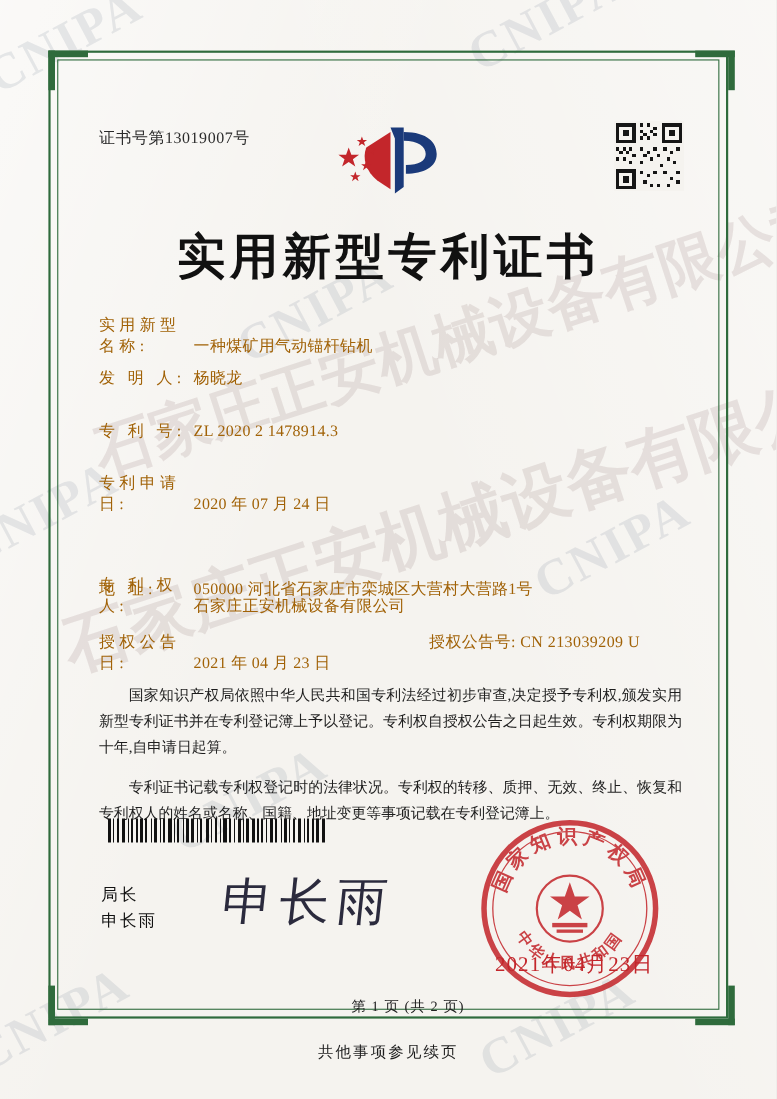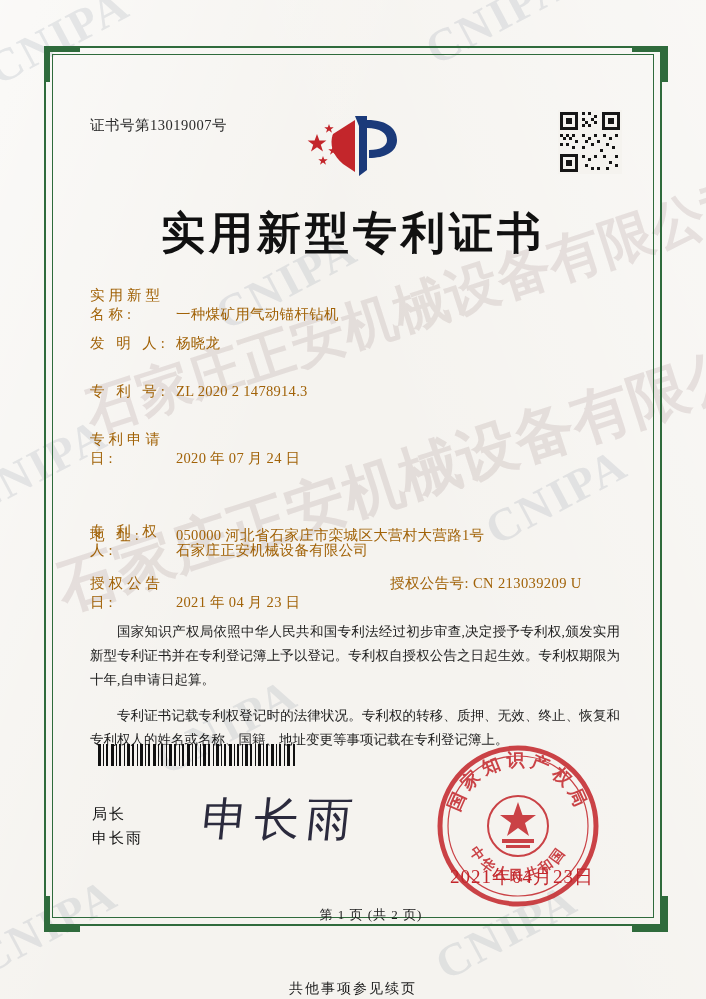--- a/index.html
+++ b/index.html
@@ -241,21 +241,21 @@
     font-size: 13px;
     color: #222;
     letter-spacing: 1px;
     padding-left: 36px;
   }
 
   #footer-note {
     position: absolute;
     left: 0;
     right: 0;
-    top: 980px;
+    top: 948px;
     text-align: center;
     font-size: 14px;
     color: #1d1d1d;
     letter-spacing: 2px;
   }
 </style>
 </head>
 <body>
 
 <div id="page">

